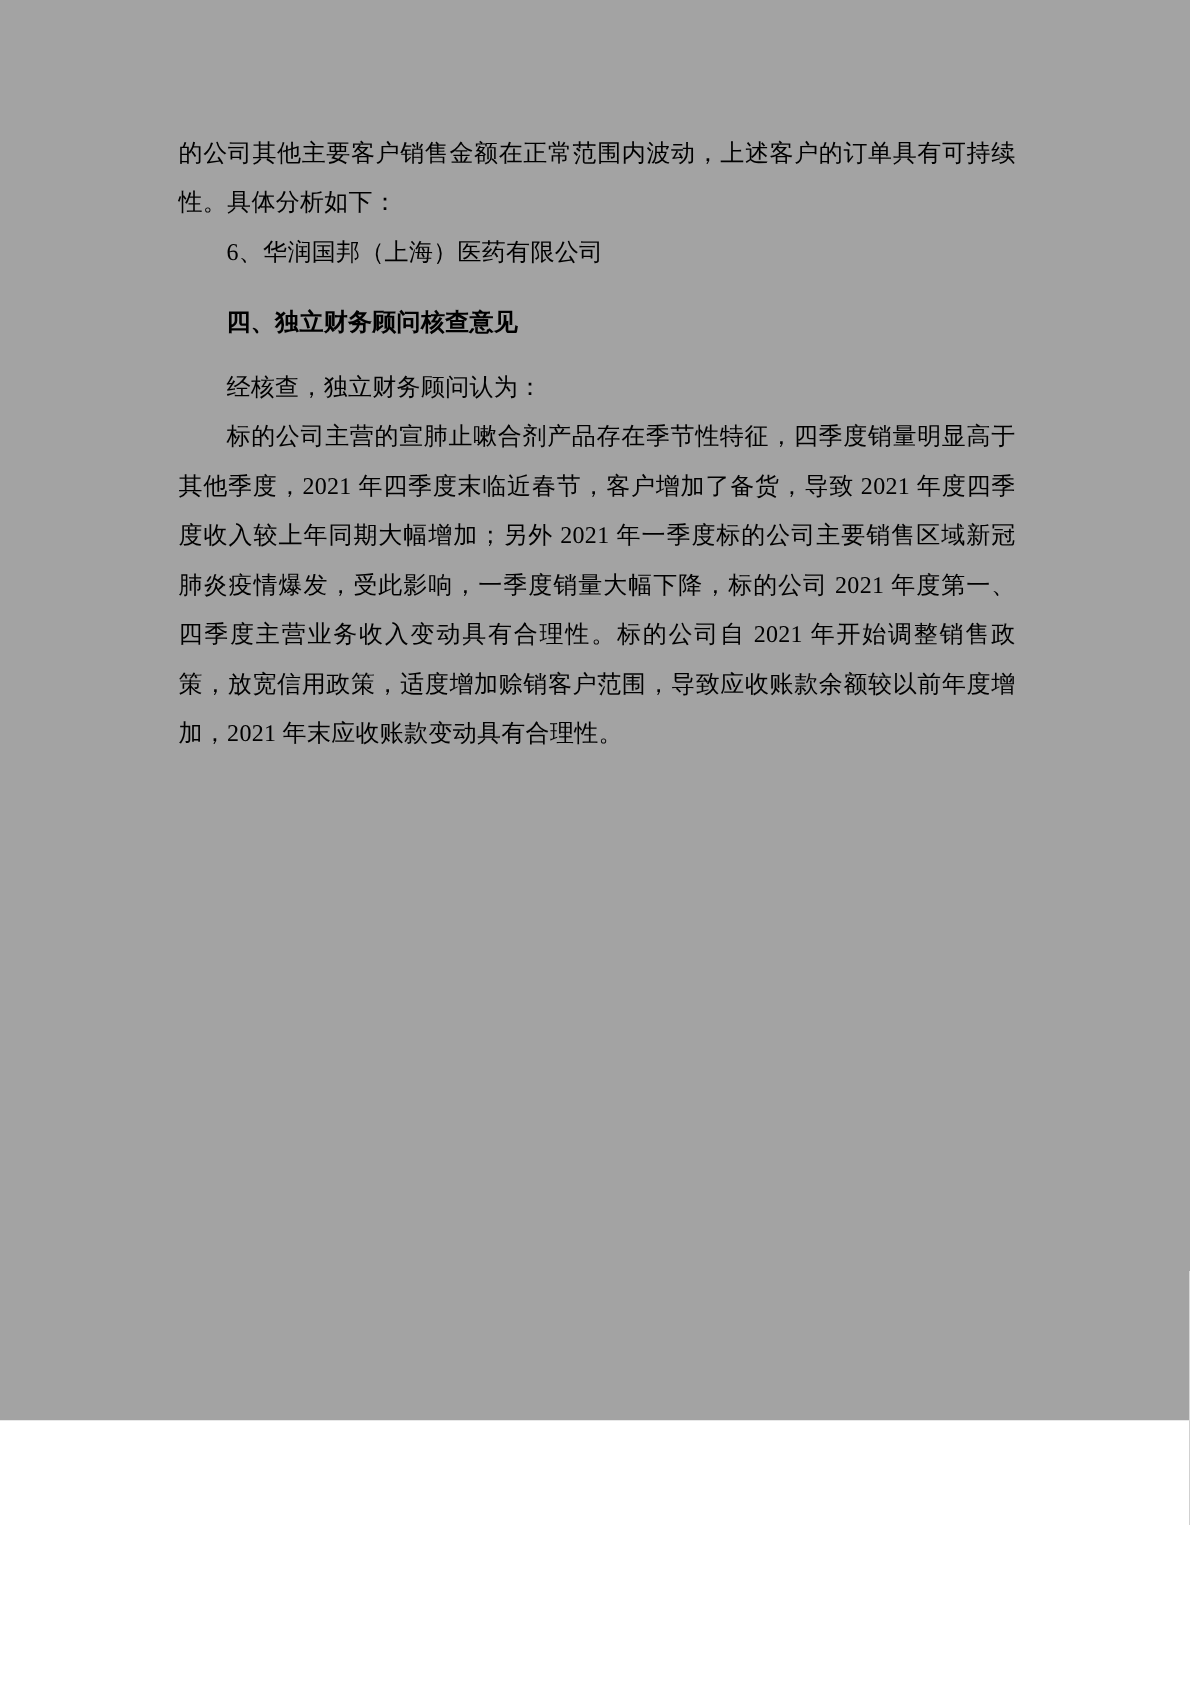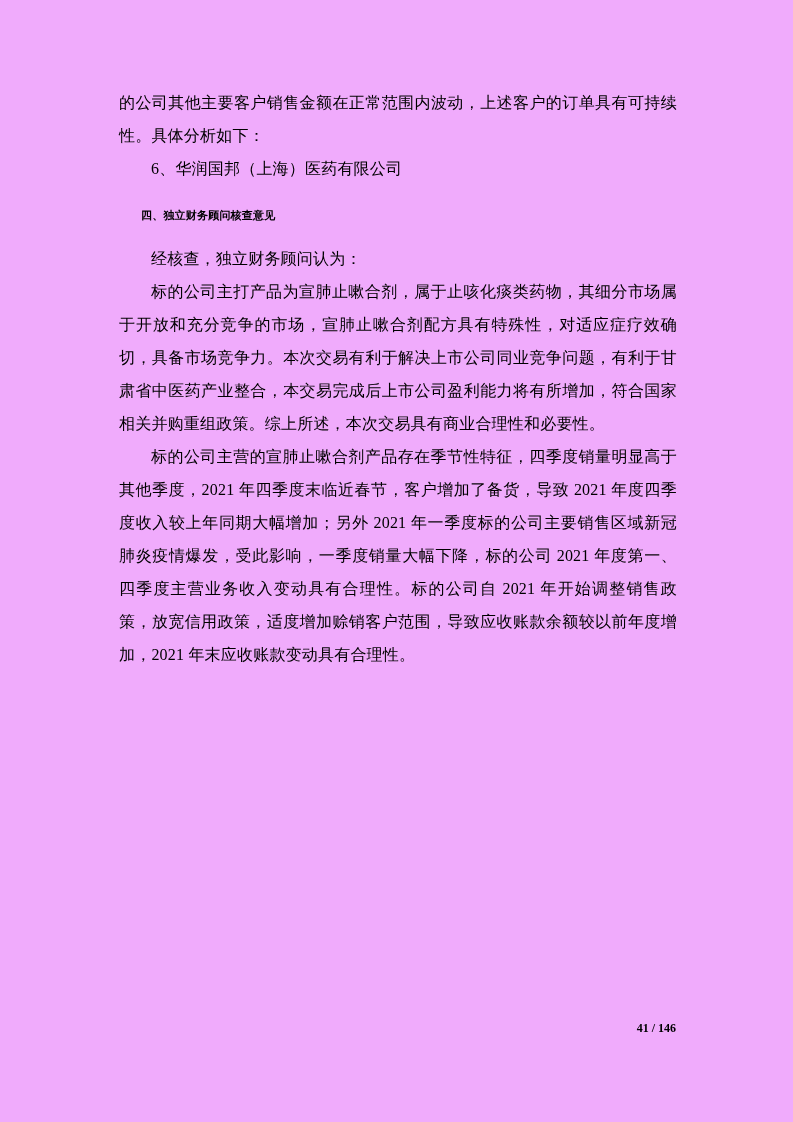--- a/index.html
+++ b/index.html
@@ -4,22 +4,22 @@
 <title>Document Page</title>
 <style>
   html, body {
     margin: 0;
     padding: 0;
     background: #ffffff;
   }
   .page {
     position: relative;
     width: 793px;
-    height: 1122px;
-    background: #f0abfc;
+    height: 947px;
+    background: #a3a3a3;
     font-family: "Liberation Serif", "DejaVu Serif", serif;
     color: #000000;
     overflow: hidden;
     text-decoration: underline;
   }
   .content {
     position: absolute;
     top: 86px;
     left: 119px;
     right: 116px;
@@ -29,21 +29,21 @@
     letter-spacing: 0.2px;
   }
   .para {
     margin: 0;
     text-indent: 2em;
   }
   .no-indent {
     text-indent: 0;
   }
   .heading {
-    font-size: 11px;
+    font-size: 16px;
     font-weight: bold;
     text-indent: 2em;
     line-height: 33px;
     margin: 14px 0 10px 0;
     font-family: "Liberation Sans", "DejaVu Sans", sans-serif;
   }
   .footer {
     position: absolute;
     top: 1021px;
     right: 117px;
@@ -55,19 +55,18 @@
 </style>
 </head>
 <body>
 
 <div class="page">
   <main class="content">
     <p class="para no-indent">的公司其他主要客户销售金额在正常范围内波动，上述客户的订单具有可持续性。具体分析如下：</p>
     <p class="para">6、华润国邦（上海）医药有限公司</p>
     <h2 class="heading">四、独立财务顾问核查意见</h2>
     <p class="para">经核查，独立财务顾问认为：</p>
-    <p class="para">标的公司主打产品为宣肺止嗽合剂，属于止咳化痰类药物，其细分市场属于开放和充分竞争的市场，宣肺止嗽合剂配方具有特殊性，对适应症疗效确切，具备市场竞争力。本次交易有利于解决上市公司同业竞争问题，有利于甘肃省中医药产业整合，本交易完成后上市公司盈利能力将有所增加，符合国家相关并购重组政策。综上所述，本次交易具有商业合理性和必要性。</p>
     <p class="para">标的公司主营的宣肺止嗽合剂产品存在季节性特征，四季度销量明显高于其他季度，2021 年四季度末临近春节，客户增加了备货，导致 2021 年度四季度收入较上年同期大幅增加；另外 2021 年一季度标的公司主要销售区域新冠肺炎疫情爆发，受此影响，一季度销量大幅下降，标的公司 2021 年度第一、四季度主营业务收入变动具有合理性。标的公司自 2021 年开始调整销售政策，放宽信用政策，适度增加赊销客户范围，导致应收账款余额较以前年度增加，2021 年末应收账款变动具有合理性。</p>
   </main>
   <footer class="footer">
     <span class="page-number">41 / 146</span>
   </footer>
 </div>
 
 </body></html>

